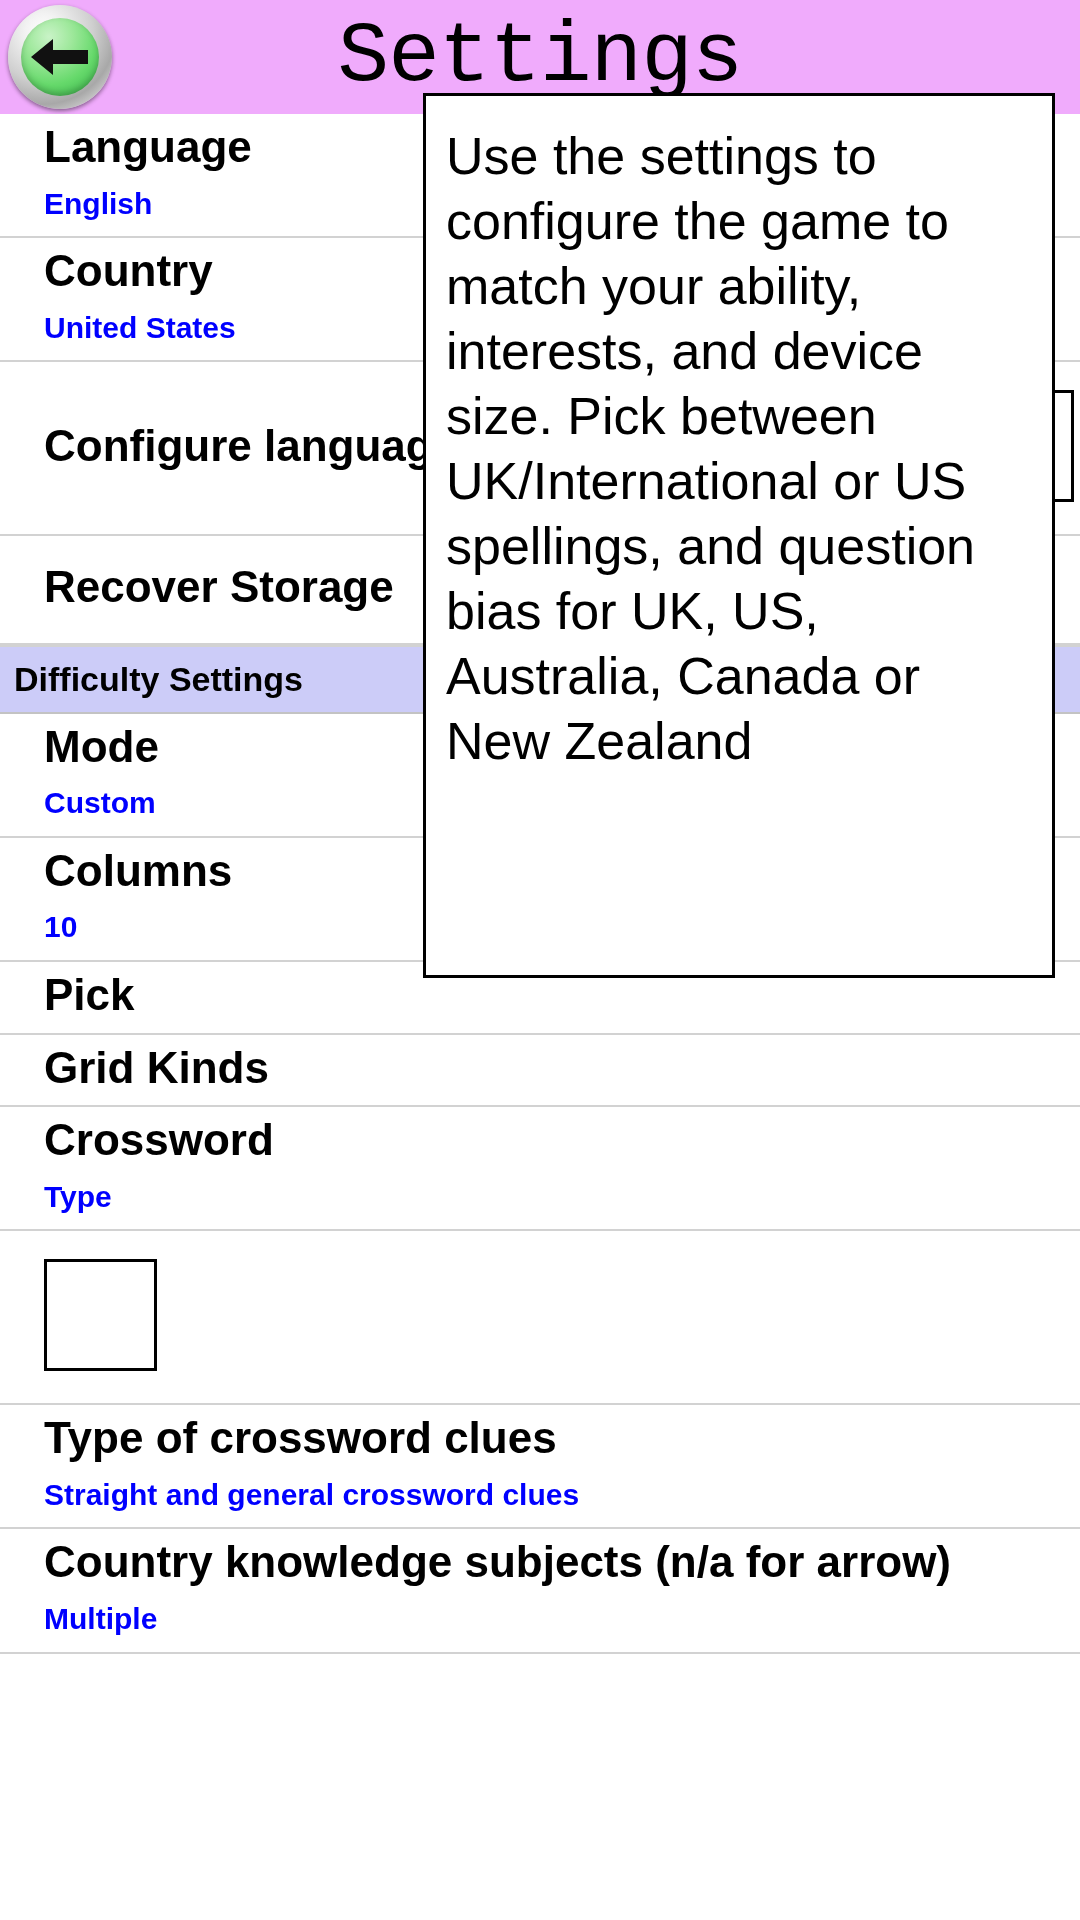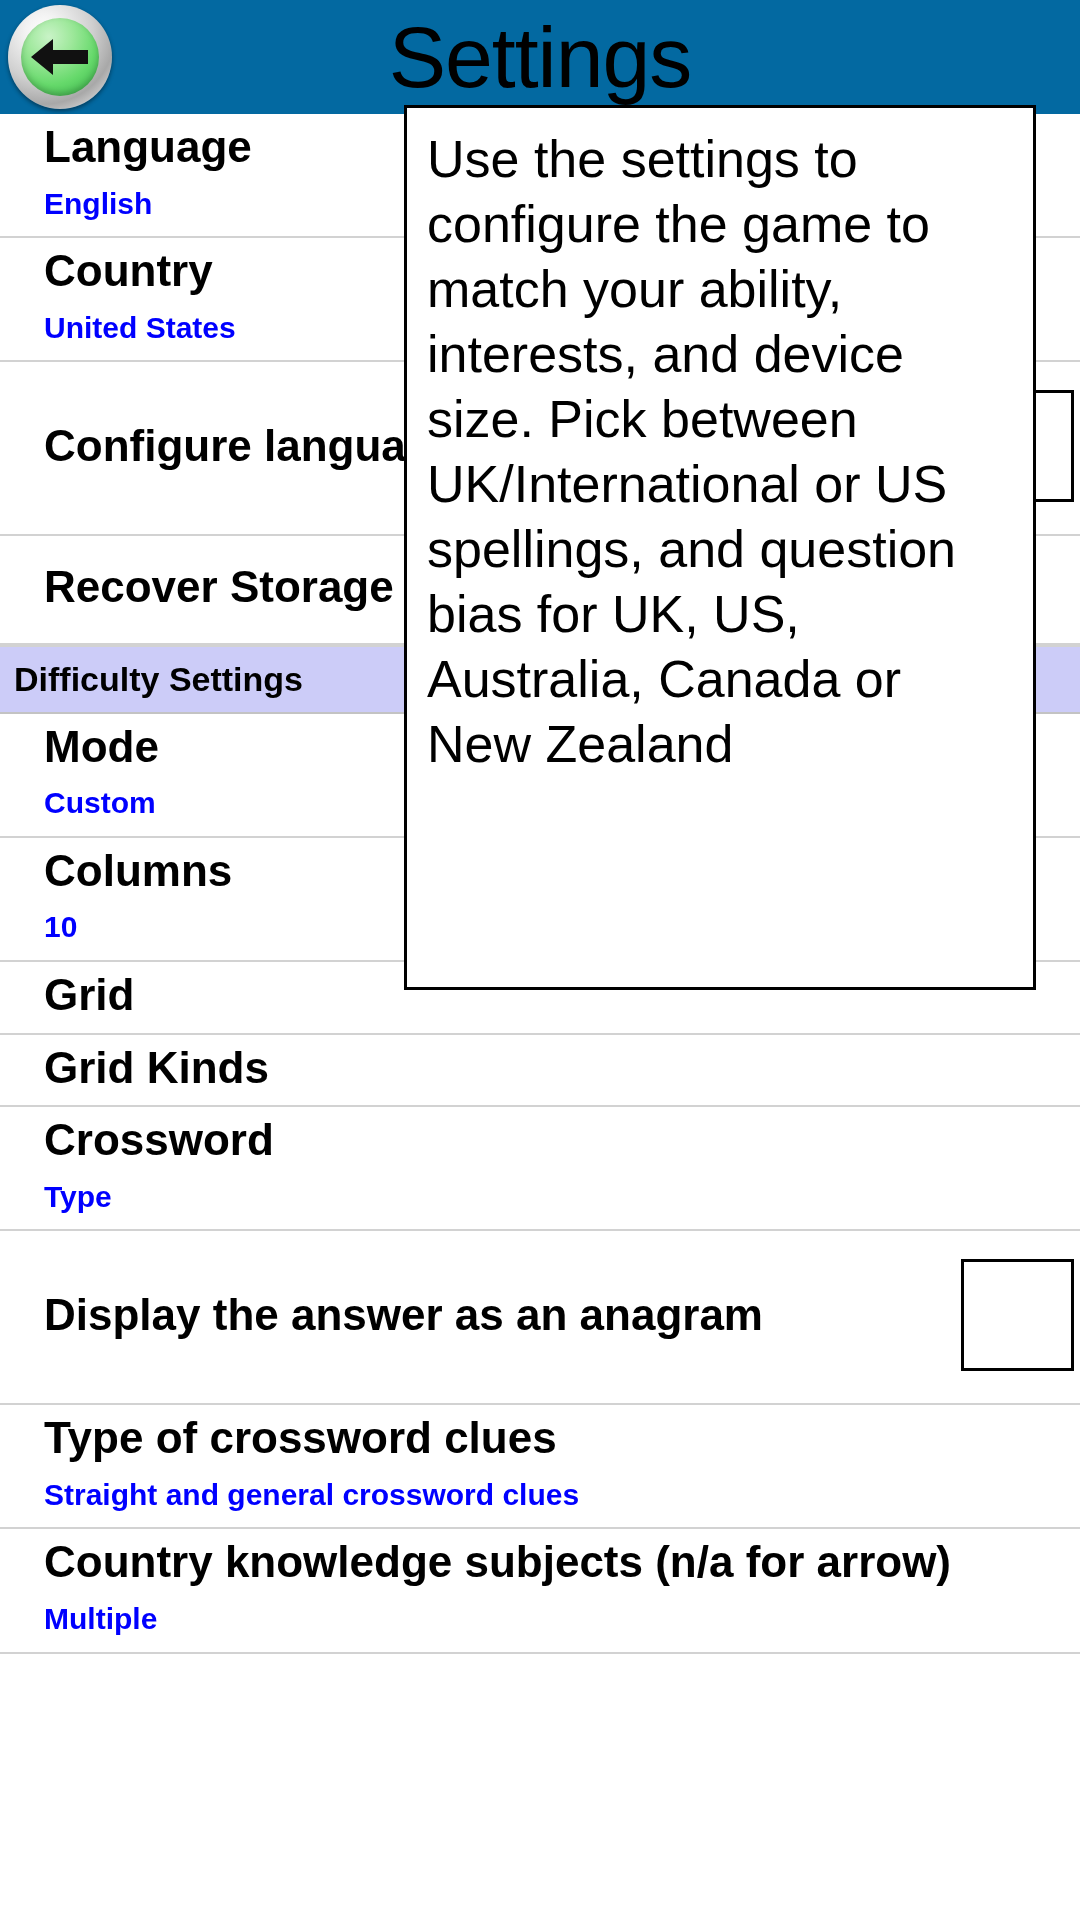--- a/index.html
+++ b/index.html
@@ -18,24 +18,25 @@
     height: 1920px;
     overflow: hidden;
     background: #ffffff;
   }
 
   
   .header {
     position: relative;
     height: 114px;
     width: 100%;
-    background: #0369a1;
+    background: #f0abfc;
     display: flex;
     align-items: flex-start;
     overflow: hidden;
+    font-family: Liberation Mono, monospace;
   }
 
   .back-button {
     position: absolute;
     left: 8px;
     top: 5px;
     width: 104px;
     height: 104px;
     border-radius: 50%;
     background:
@@ -136,33 +137,32 @@
   }
 
   .checkbox.small {
     width: 96px;
     height: 112px;
   }
 
   
   .tooltip {
     position: absolute;
-    left: 404px;
+    left: 423px;
     top: 93px;
     width: 632px;
     height: 885px;
     background: #ffffff;
     border: 3px solid #000000;
-    padding: 19px 20px 10px 20px;
+    padding: 28px 20px 10px 20px;
     font-size: 52px;
     line-height: 65px;
     color: #000000;
     overflow: hidden;
     z-index: 50;
-    margin-top: 12px;
   }
 </style>
 </head>
 <body>
 
 <div id="app">
 
   <div class="header">
     <div class="back-button">
       <div class="disc">
@@ -206,38 +206,35 @@
         </div>
       </div>
       <div class="row">
         <div class="row-body">
           <div class="row-title">Columns</div>
           <div class="row-value">10</div>
         </div>
       </div>
       <div class="row">
         <div class="row-body">
-          <div class="row-title">Grid</div>
+          <div class="row-title">Pick</div>
         </div>
       </div>
       <div class="row">
         <div class="row-body">
           <div class="row-title">Grid Kinds</div>
         </div>
       </div>
       <div class="row">
         <div class="row-body">
           <div class="row-title">Crossword</div>
           <div class="row-value">Type</div>
         </div>
       </div>
       <div class="row no-value">
-        <div class="row-body">
-          <div class="row-title">Display the answer as an anagram</div>
-        </div>
         <div class="checkbox"></div>
       </div>
       <div class="row">
         <div class="row-body">
           <div class="row-title">Type of crossword clues</div>
           <div class="row-value">Straight and general crossword clues</div>
         </div>
       </div>
       <div class="row">
         <div class="row-body">

